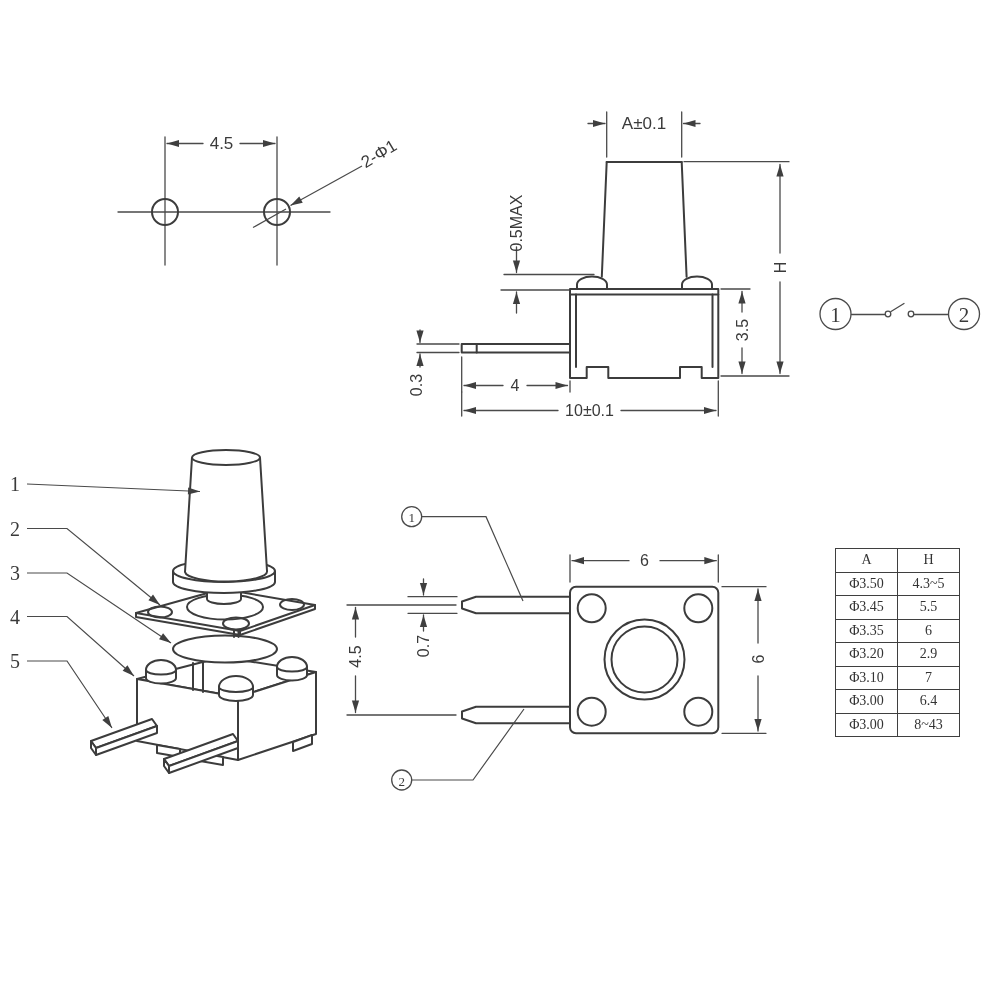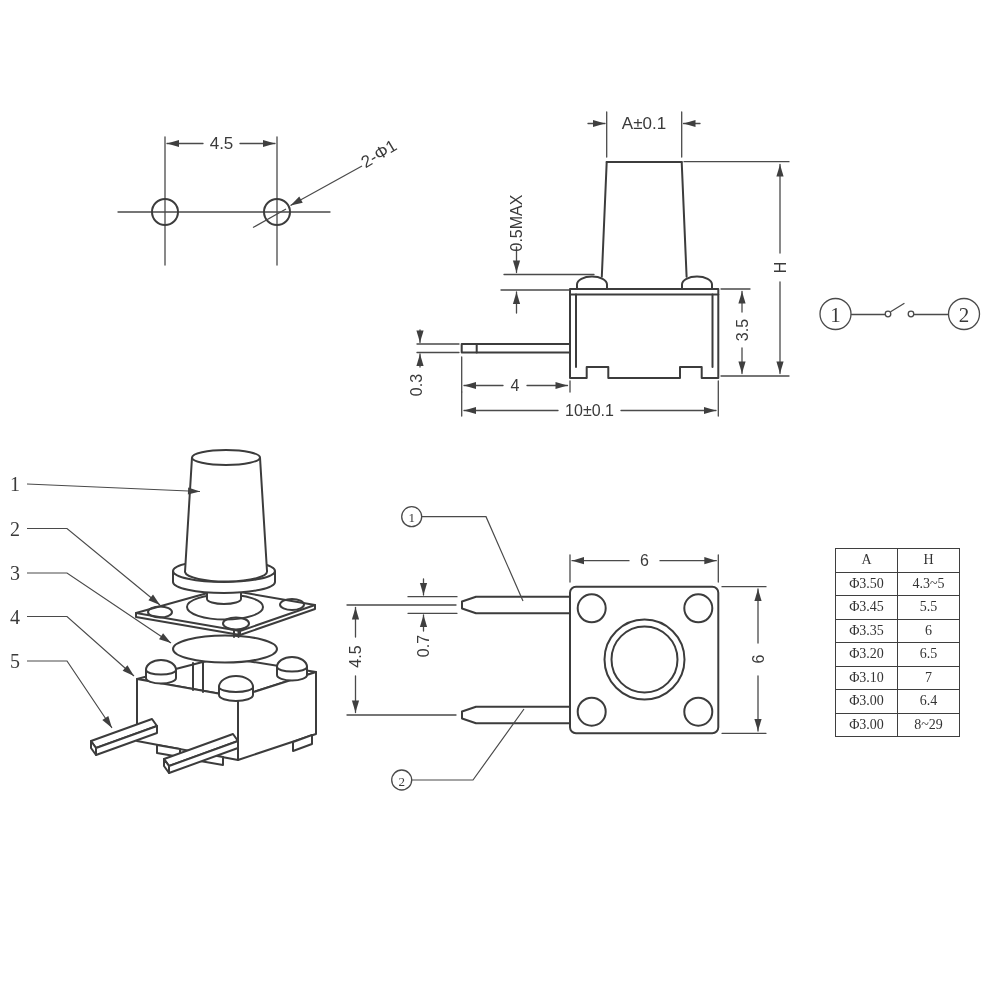--- a/index.html
+++ b/index.html
@@ -240,29 +240,29 @@
   <tr>
     <td>Φ3.45</td>
     <td>5.5</td>
   </tr>
   <tr>
     <td>Φ3.35</td>
     <td>6</td>
   </tr>
   <tr>
     <td>Φ3.20</td>
-    <td>6.5</td>
+    <td>2.9</td>
   </tr>
   <tr>
     <td>Φ3.10</td>
     <td>7</td>
   </tr>
   <tr>
     <td>Φ3.00</td>
     <td>6.4</td>
   </tr>
   <tr>
     <td>Φ3.00</td>
-    <td>8~29</td>
+    <td>8~43</td>
   </tr>
 </tbody>
     </table>
 </div>
 
 </body></html>

